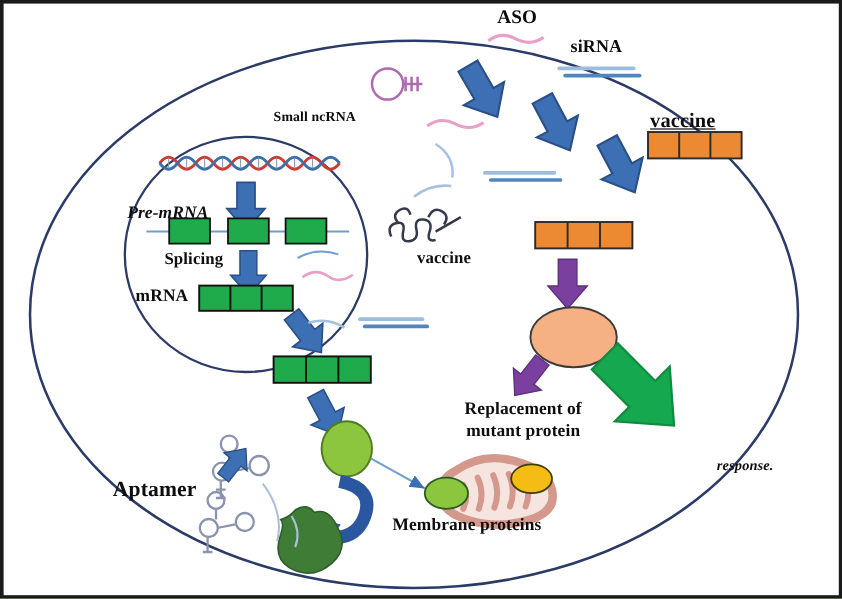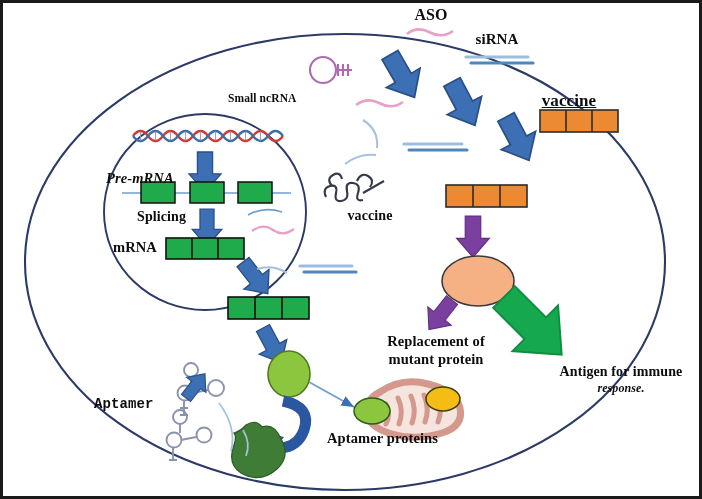--- a/index.html
+++ b/index.html
@@ -250,20 +250,19 @@
 
   <div class="lbl" style="left:137px; top:209px; font-size:14px;">Splicing</div>
 
   <div class="lbl" style="left:113px; top:239px; font-size:14.5px;text-align:right;">mRNA</div>
 
   <div class="lbl ctr" style="left:333px; top:208px; width:74px; font-size:14px;">vaccine</div>
 
   <div class="lbl ctr" style="left:358px; top:351px; width:156px; font-size:14.5px;">mutant protein</div>
   <div class="lbl ctr" style="left:358px; top:333px; width:156px; font-size:14.5px;">Replacement of</div>
 
-  <div class="lbl ctr" style="left:545px; top:364px; width:152px; font-size:14px;">Antigen for immune</div>
   <div class="lbl ctr" style="left:545px; top:382px; width:152px; font-size:12px;font-style:italic;">response.</div>
 
-  <div class="lbl" style="left:94px; top:397px; font-size:14px;font-family:Liberation Mono, monospace;">Aptamer</div>
-
-  <div class="lbl" style="left:327px; top:430px; font-size:14.5px;">Aptamer proteins</div>
+  <div class="lbl" style="left:94px; top:397px; font-size:18px;">Aptamer</div>
+
+  <div class="lbl" style="left:327px; top:430px; font-size:14.5px;">Membrane proteins</div>
 
 </div>
 
 </body></html>

